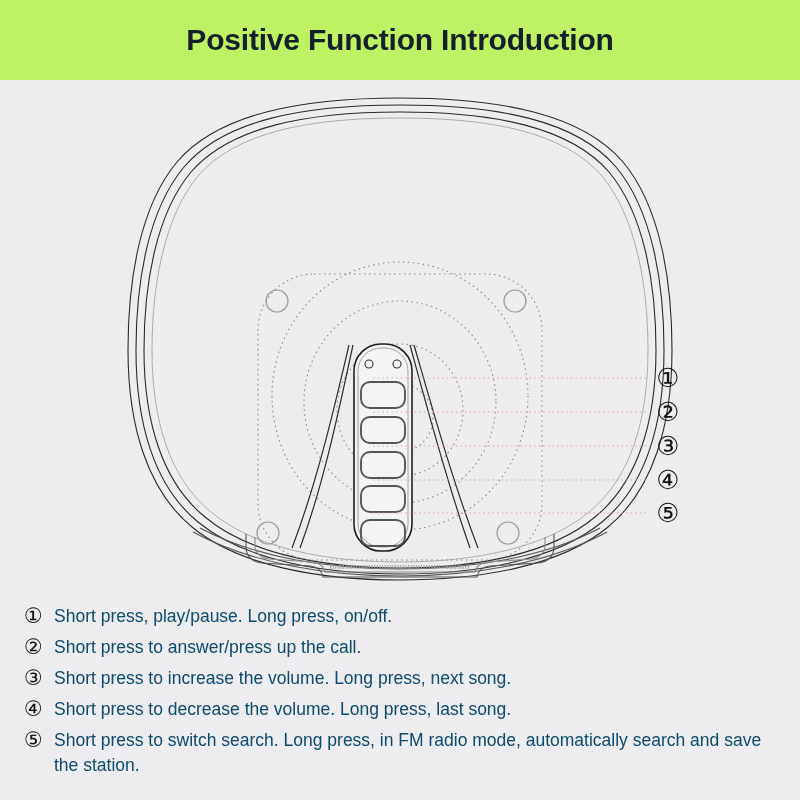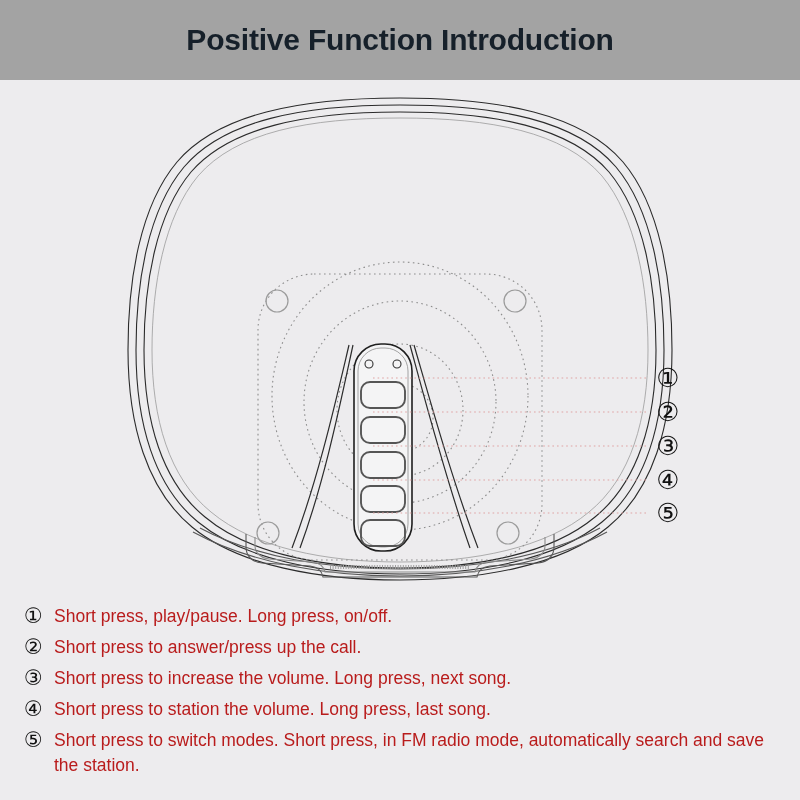--- a/index.html
+++ b/index.html
@@ -14,21 +14,21 @@
     overflow: hidden;
     position: relative;
   }
 
   
   #header-bar {
     position: absolute;
     left: 0; top: 0;
     width: 800px;
     height: 80px;
-    background: #a3a3a3;
+    background: #bef264;
     display: flex;
     align-items: center;
     justify-content: center;
     box-sizing: border-box;
   }
   #page-title {
     font-family: "Liberation Sans", sans-serif;
     font-size: 30px;
     font-weight: 600;
     color: #16202a;
@@ -65,21 +65,21 @@
     line-height: 24px;
     font-size: 21px;
     color: #111;
     text-align: left;
     font-family: "DejaVu Sans", sans-serif;
   }
   .legend-text {
     flex: 1 1 auto;
     font-size: 17.5px;
     line-height: 25px;
-    color: #b91c1c;
+    color: #0c4a6e;
     font-family: "Liberation Sans", sans-serif;
     padding-left: 3px;
   }
 </style>
 </head>
 <body>
 
 <div id="header-bar">
   <div id="page-title">Positive Function Introduction</div>
 </div>
@@ -213,21 +213,21 @@
     <span class="legend-text">Short press to answer/press up the call.</span>
   </div>
 
   <div class="legend-row">
     <span class="legend-marker">③</span>
     <span class="legend-text">Short press to increase the volume. Long press, next song.</span>
   </div>
 
   <div class="legend-row">
     <span class="legend-marker">④</span>
-    <span class="legend-text">Short press to station the volume. Long press, last song.</span>
+    <span class="legend-text">Short press to decrease the volume. Long press, last song.</span>
   </div>
 
   <div class="legend-row">
     <span class="legend-marker">⑤</span>
-    <span class="legend-text">Short press to switch modes. Short press, in FM radio mode, automatically search and save the station.</span>
+    <span class="legend-text">Short press to switch search. Long press, in FM radio mode, automatically search and save the station.</span>
   </div>
 
 </div>
 
 </body></html>

